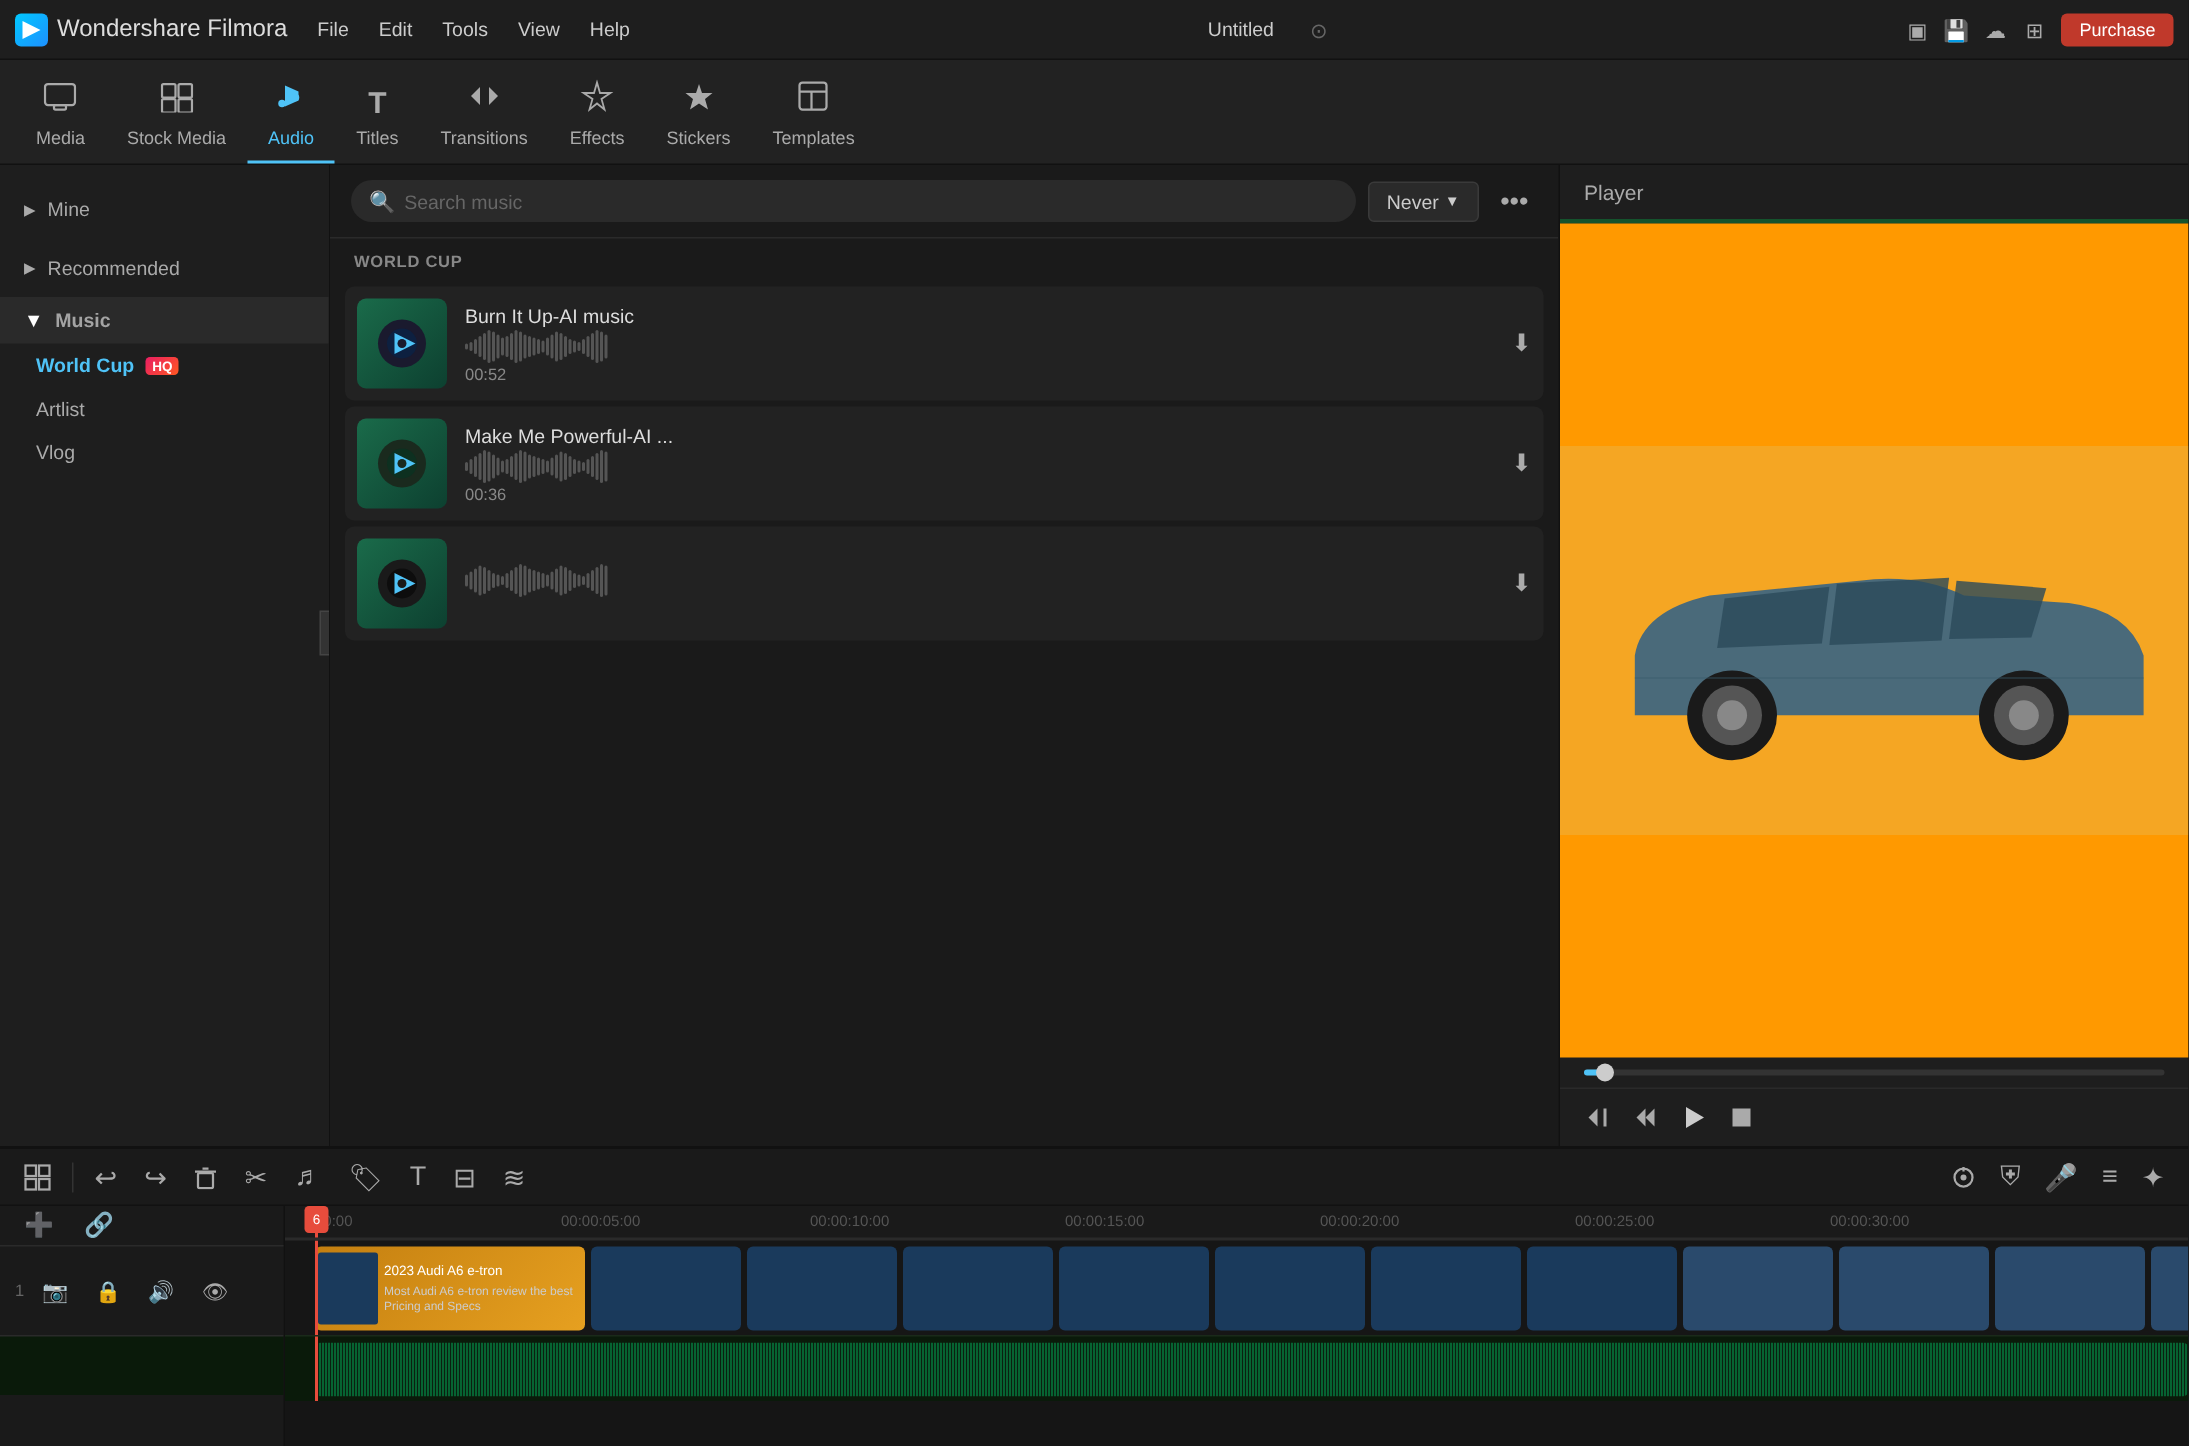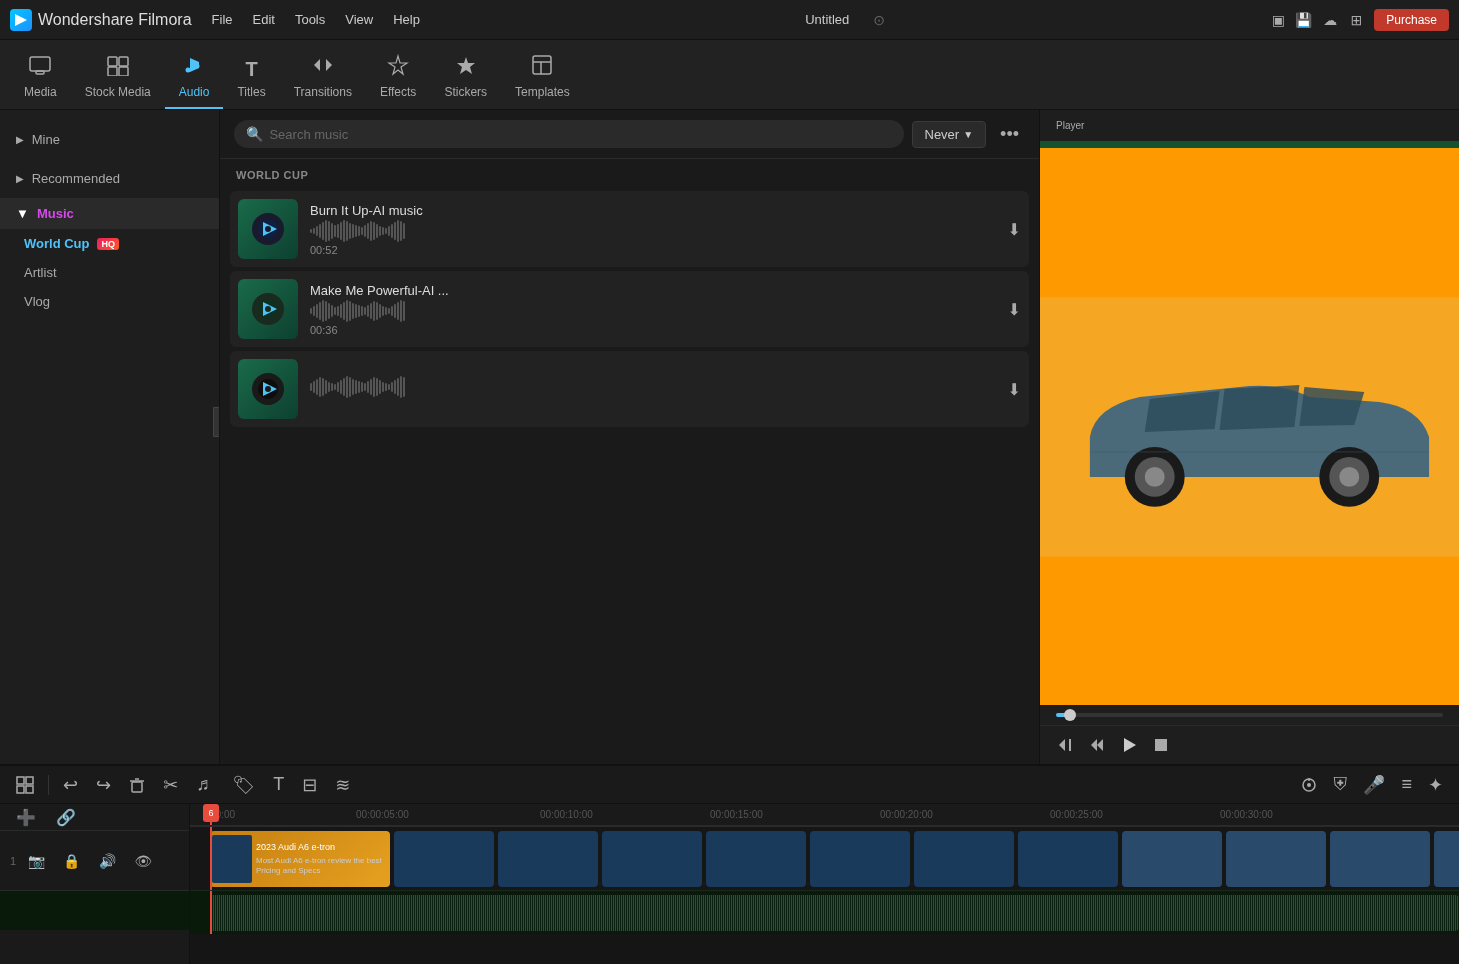--- a/index.html
+++ b/index.html
@@ -89,21 +89,21 @@
     .music-title { color: #ddd; font-size: 13px; margin-bottom: 4px; }
     .waveform { height: 18px; display: flex; align-items: center; gap: 1px; margin-bottom: 4px; }
     .waveform-bar { background: #555; border-radius: 1px; width: 2px; }
     .music-duration { color: #888; font-size: 11px; }
     .download-icon { color: #aaa; font-size: 16px; cursor: pointer; }
 
     
     #player {
       width: 420px; background: #1e1e1e; border-left: 1px solid #111; display: flex; flex-direction: column;
     }
-    .player-label { padding: 10px 16px; color: #aaa; font-size: 10px; border-bottom: 7px solid #14532d; }
+    .player-label { padding: 10px 16px; color: #aaa; font-size: 14px; border-bottom: 3px solid #14532d; }
     .player-preview { flex: 1; background: #f90; display: flex; align-items: center; justify-content: center; overflow: hidden; position: relative; }
     .player-controls {
       padding: 10px 16px; display: flex; align-items: center; gap: 14px; border-top: 1px solid #2a2a2a;
     }
     .progress-bar-wrap {
       flex: 1; height: 4px; background: #333; border-radius: 2px; position: relative;
     }
     .progress-thumb {
       width: 12px; height: 12px; background: #ccc; border-radius: 50%; position: absolute; top: -4px; left: 2%;
     }
@@ -257,21 +257,21 @@
       </div>
     </div>
     <div class="sidebar-section">
       <div class="sidebar-header">
         <span class="arrow">▶</span>
         <span>Recommended</span>
       </div>
     </div>
     <div class="music-section-header">
       <span class="arrow" style="color:#fff;">▼</span>
-      <span style="color:#d946ef; font-weight:bold;text-align:right;">Music</span>
+      <span style="color:#a3a3a3; font-weight:bold;text-align:right;">Music</span>
     </div>
     <div class="sidebar-child active">
       <span>World Cup</span>
       <span class="hq-badge">HQ</span>
     </div>
     <div class="sidebar-child">
       <span>Artlist</span>
     </div>
     <div class="sidebar-child">
       <span>Vlog</span>
@@ -570,21 +570,21 @@
     </div>
 
     <div class="timeline-right" style="position:relative;">
 
       <div class="timecodes">
         <div class="playhead-marker">
           <span>6</span>
         </div>
         <div class="playhead"></div>
         <span class="timecode-mark" style="left:20px;">00:00</span>
-        <span class="timecode-mark" style="left:166px;">00:00:05:00</span>
+        <span class="timecode-mark" style="left:184px;">00:00:05:00</span>
         <span class="timecode-mark" style="left:350px;">00:00:10:00</span>
         <span class="timecode-mark" style="left:520px;">00:00:15:00</span>
         <span class="timecode-mark" style="left:690px;">00:00:20:00</span>
         <span class="timecode-mark" style="left:860px;">00:00:25:00</span>
         <span class="timecode-mark" style="left:1030px;">00:00:30:00</span>
       </div>
 
       <div class="video-track" style="height:64px; background:#161616; border-top:1px solid #2a2a2a; position:relative;">
         <div class="playhead"></div>
 

